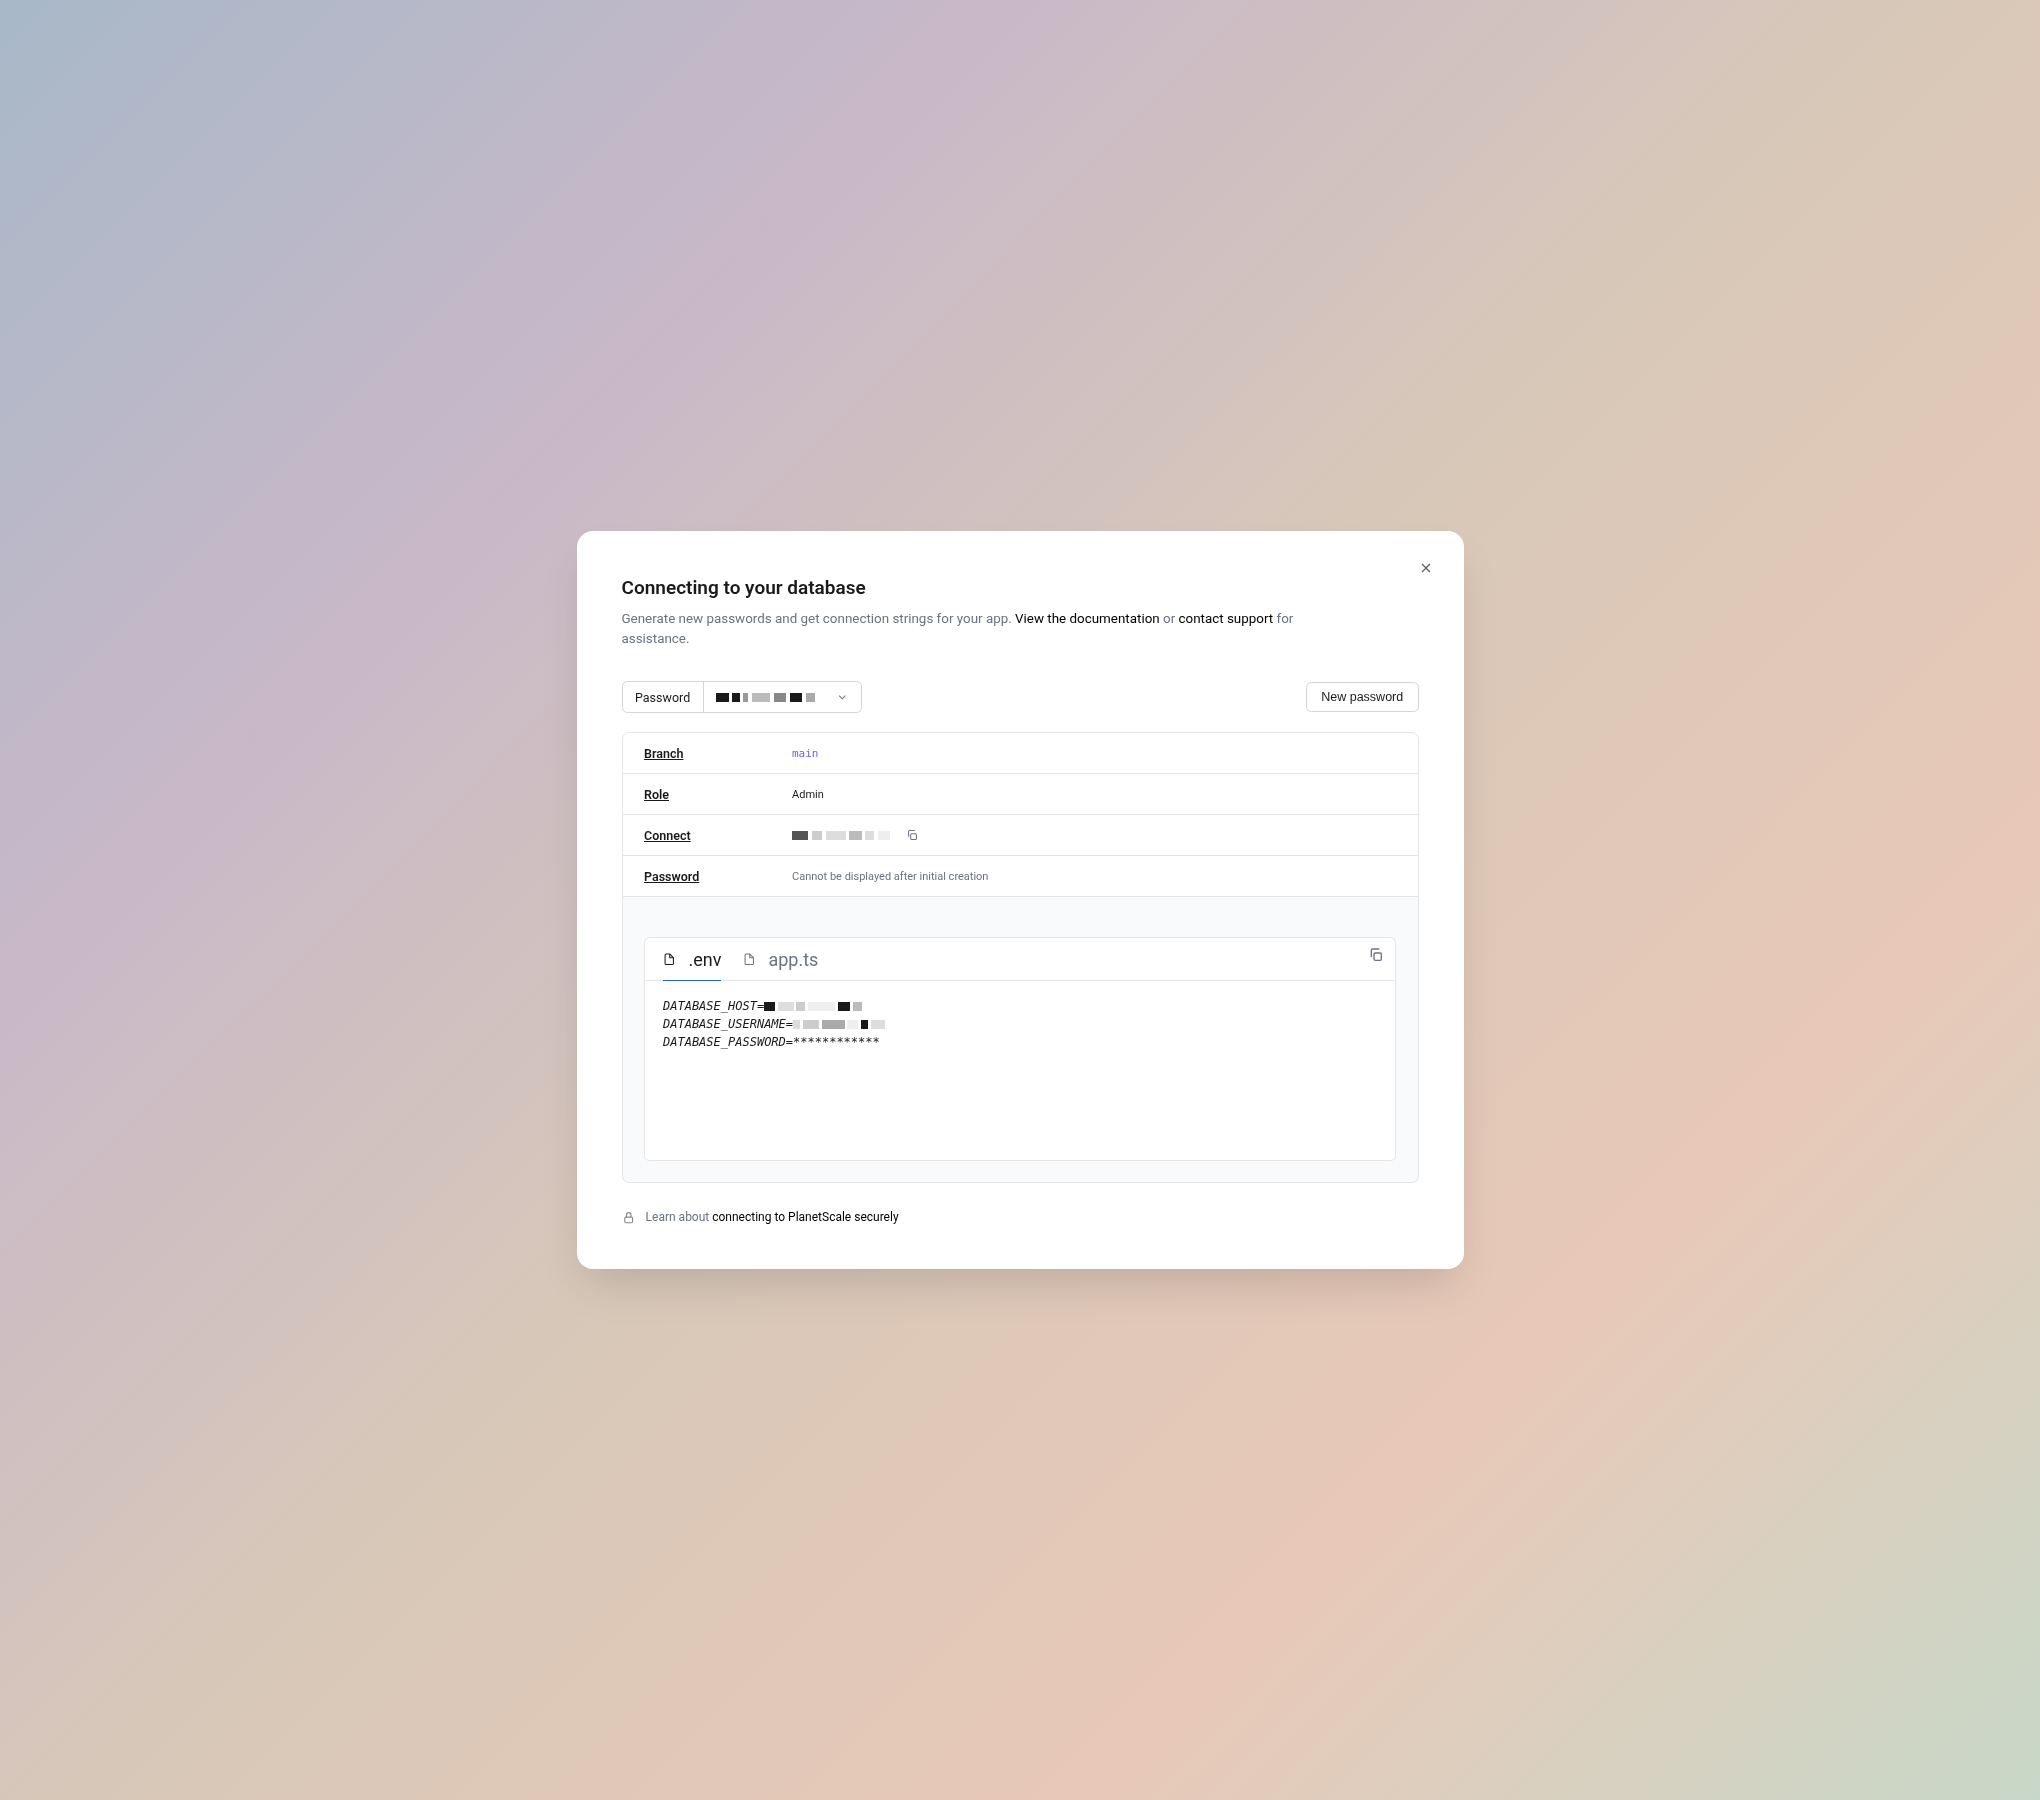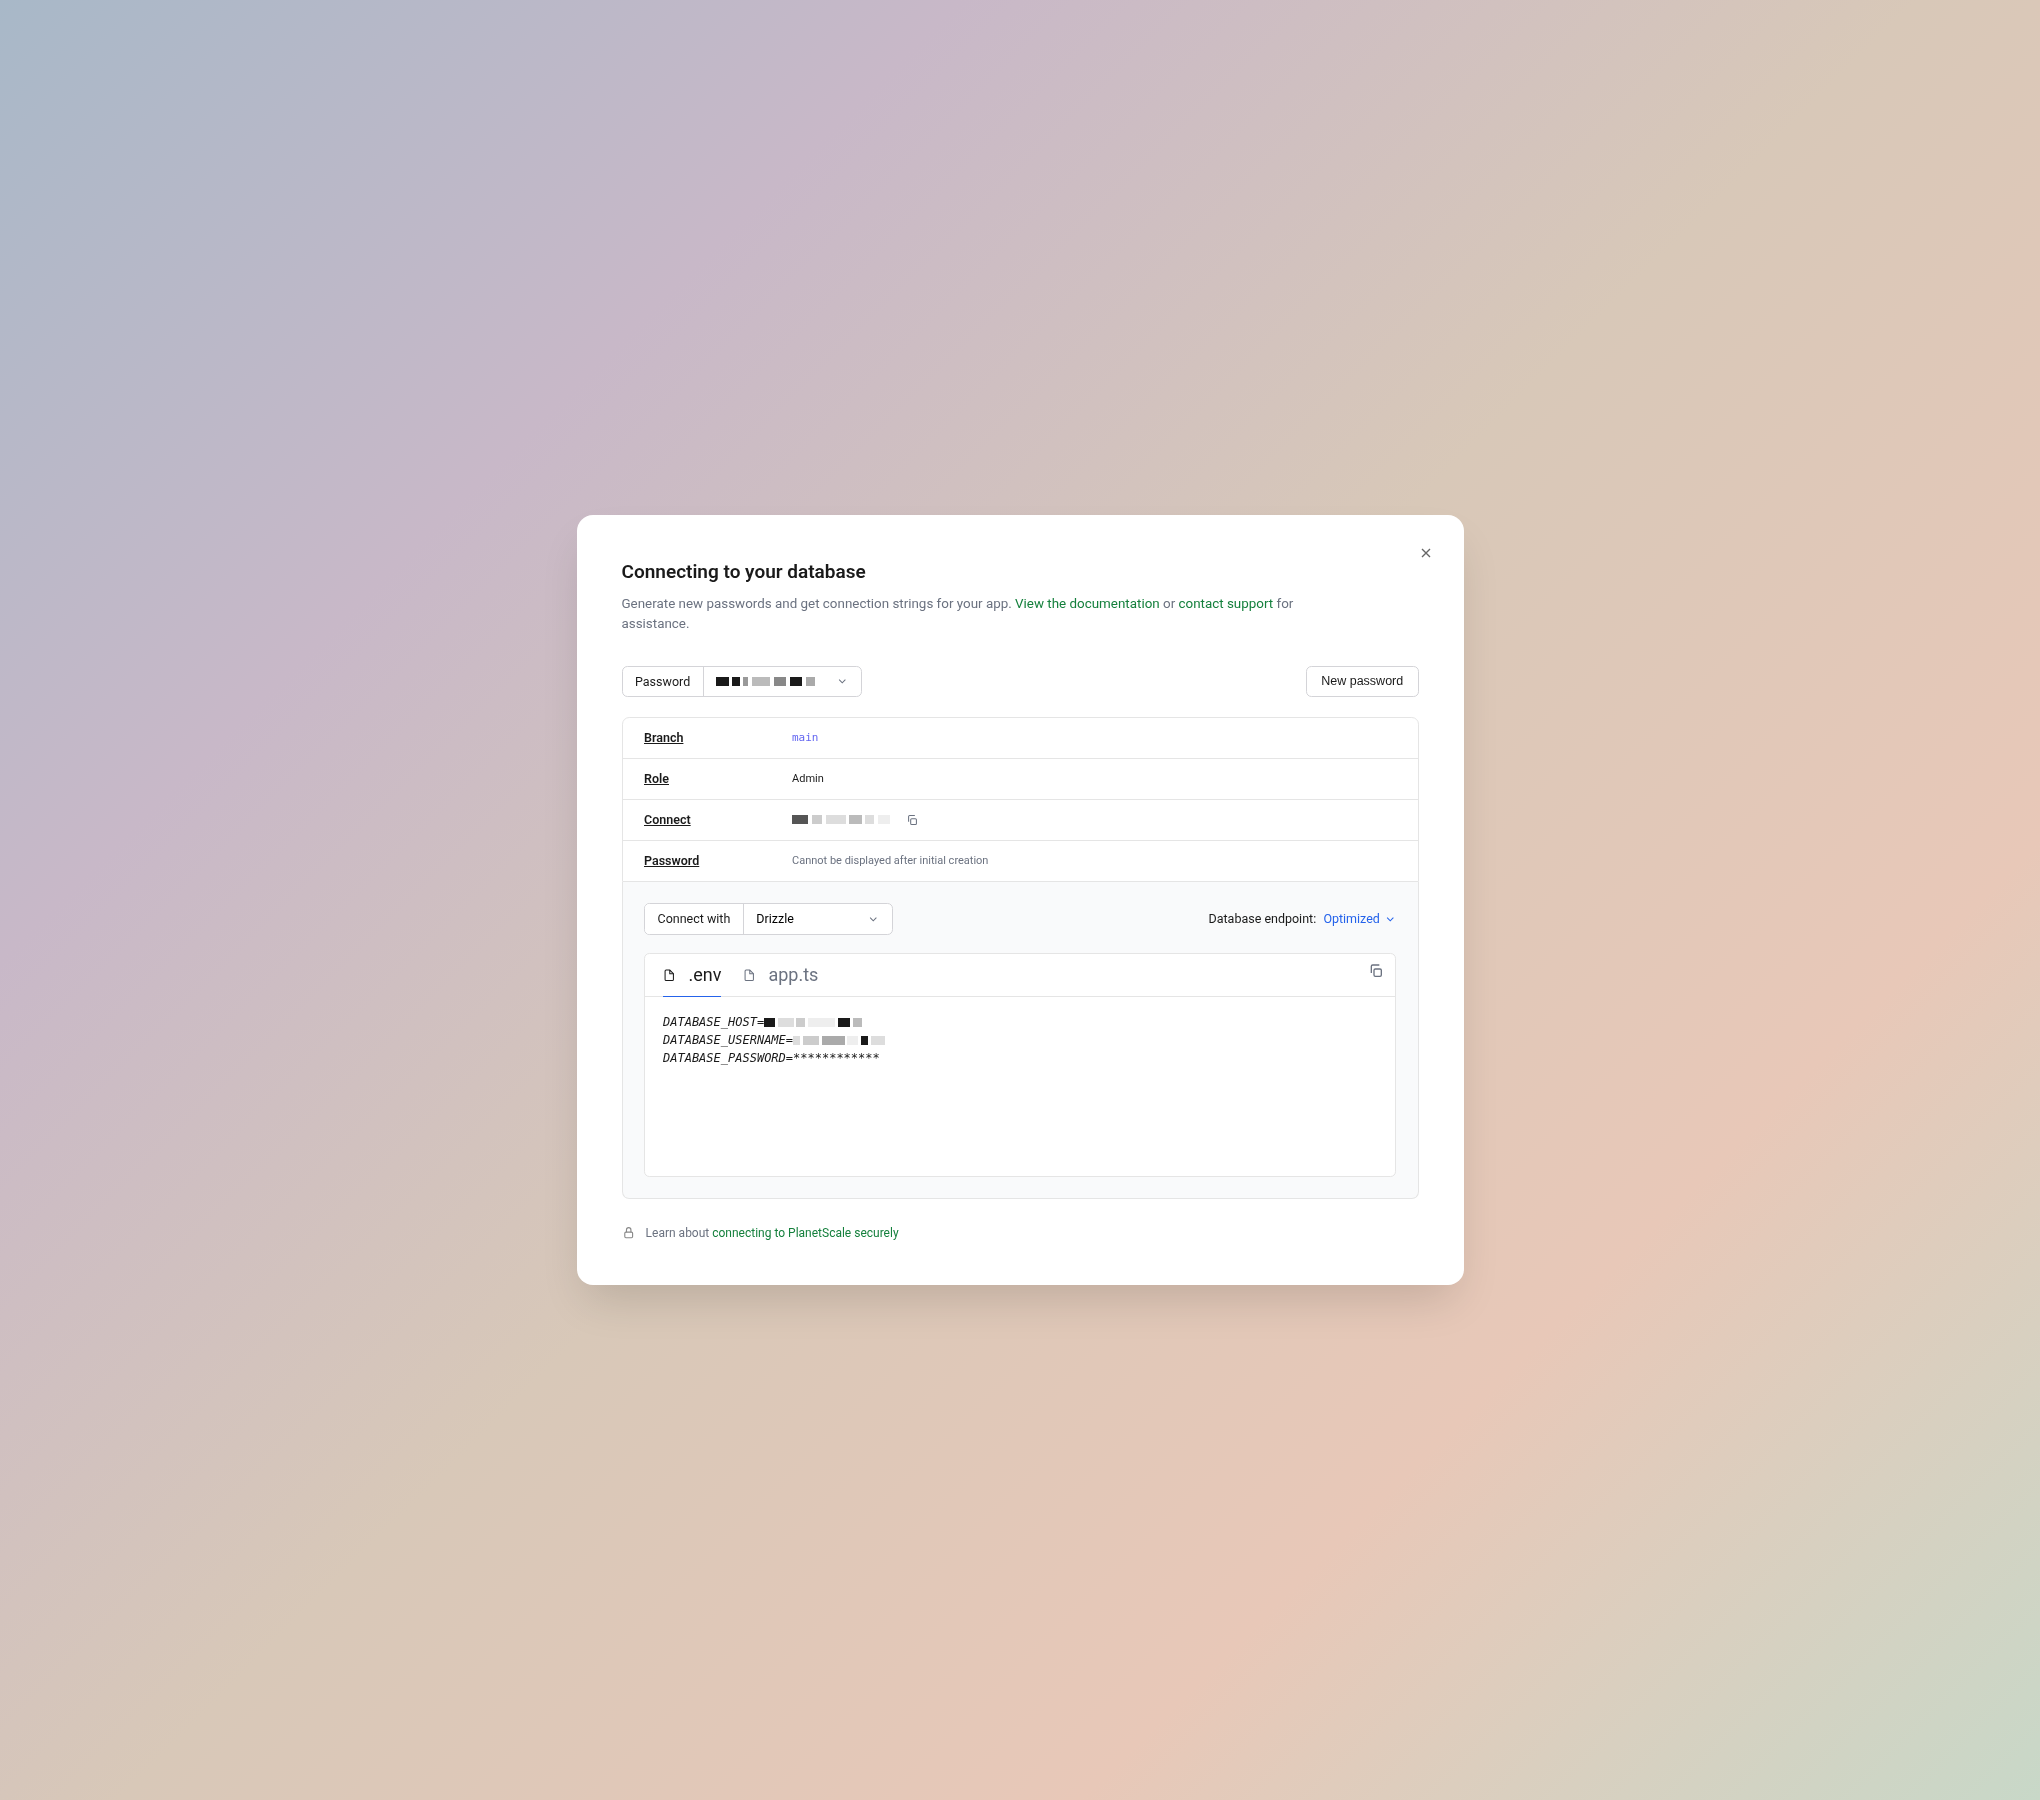--- a/index.html
+++ b/index.html
@@ -41,21 +41,21 @@
       font-weight: 600;
       color: #1a1a1a;
       margin-bottom: 10.7px;
     }
     .subtitle {
       font-size: 13.4px;
       color: #6b7280;
       line-height: 1.5;
       max-width: 699px;
     }
-    .link { color: #15803d; text-decoration: none; cursor: pointer; }
+    .link { color: #000000; text-decoration: none; cursor: pointer; }
     .toolbar {
       display: flex;
       justify-content: space-between;
       align-items: center;
       margin-top: 32px;
     }
     .combo {
       display: inline-flex;
       border: 0.9px solid #d4d4d8;
       border-radius: 5.4px;
@@ -268,41 +268,20 @@
           </svg>
       </div>
     </div>
     <div class="info-row">
       <div class="info-label">Password</div>
       <div class="info-value muted">Cannot be displayed after initial creation</div>
     </div>
   </div>
 
   <div class="connect-panel">
-    <div class="connect-header">
-      <div class="combo" style="position:relative;">
-        <div class="combo-label" style="background:#fff;">Connect with</div>
-        <div class="combo-value" style="min-width:148px;justify-content:space-between;">
-          <span>Drizzle</span>
-          <svg class="chevron" viewBox="0 0 24 24" fill="none" stroke="currentColor" stroke-width="2">
-              <path d="M6 9l6 6 6-6"></path>
-            </svg>
-        </div>
-
-      </div>
-      <div class="endpoint-row">
-        <span class="endpoint-label">Database endpoint:</span>
-        <span class="endpoint-value">
-          <span>Optimized</span>
-          <svg class="chevron" style="color:#2563eb;" viewBox="0 0 24 24" fill="none" stroke="currentColor" stroke-width="2">
-              <path d="M6 9l6 6 6-6"></path>
-            </svg>
-        </span>
-      </div>
-    </div>
 
     <div class="code-box">
       <svg class="copy-code-btn" viewBox="0 0 24 24" fill="none" stroke="currentColor" stroke-width="2">
           <rect x="9" y="9" width="11" height="11" rx="2"></rect>
           <path d="M5 15V5a2 2 0 012-2h10"></path>
         </svg>
       <div class="tabs">
         <div class="tab active">
           <svg viewBox="0 0 24 24" fill="none" stroke="currentColor" stroke-width="2">
               <path d="M13 2H6a2 2 0 00-2 2v16a2 2 0 002 2h12a2 2 0 002-2V9l-7-7z"></path>

